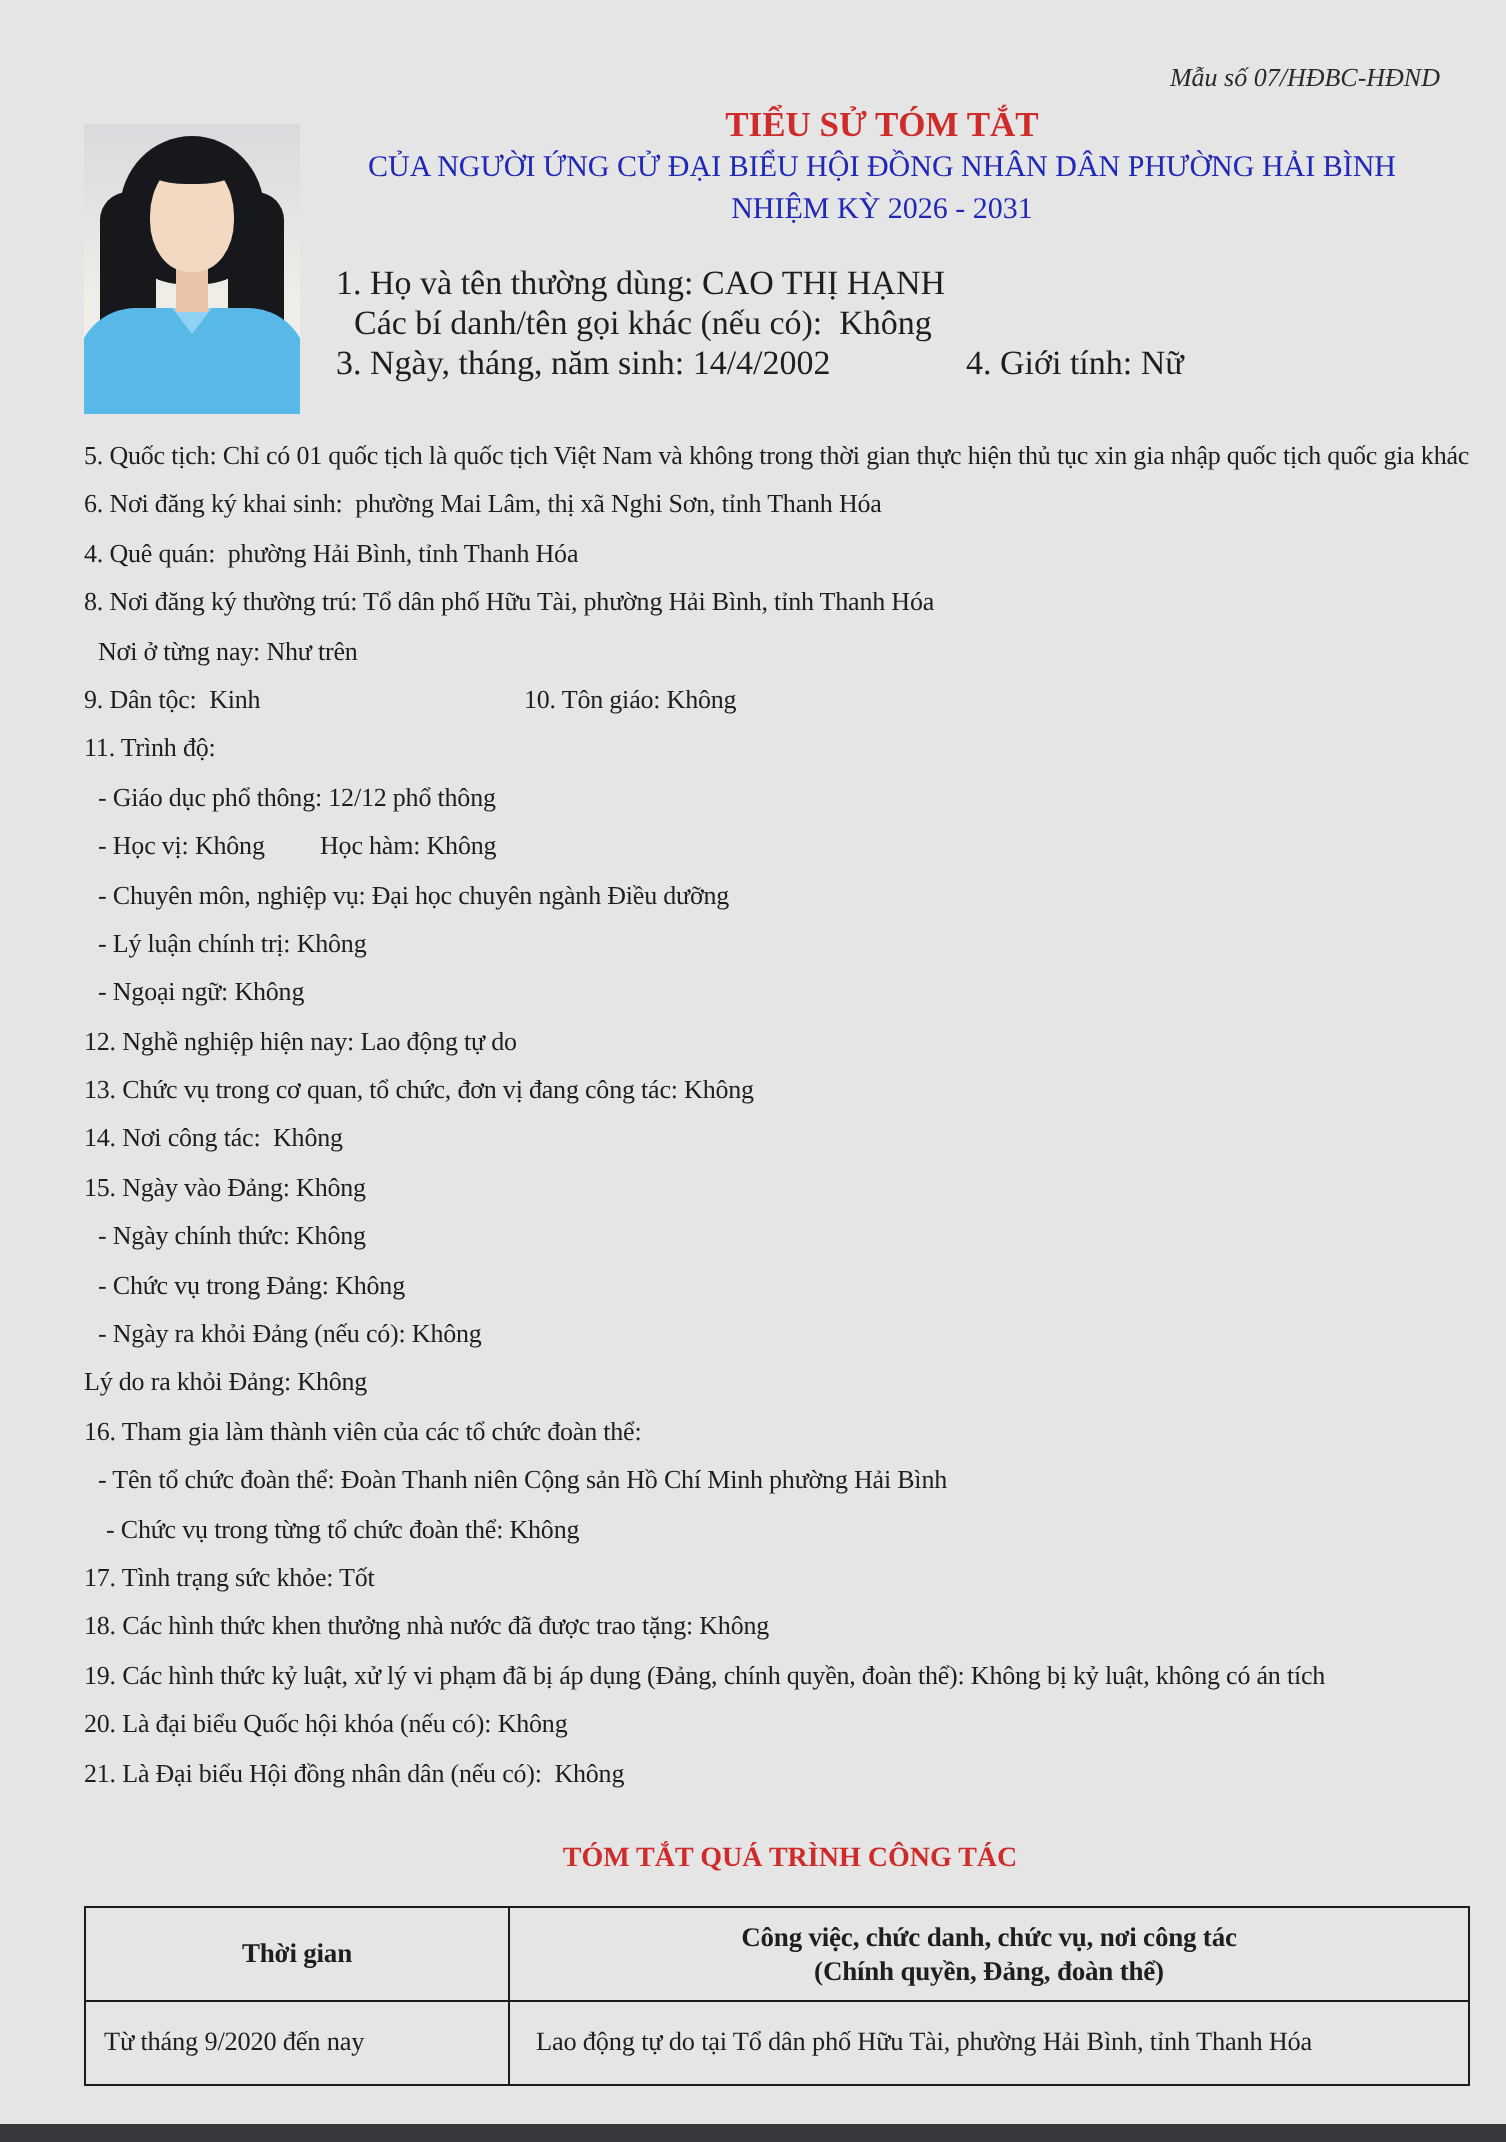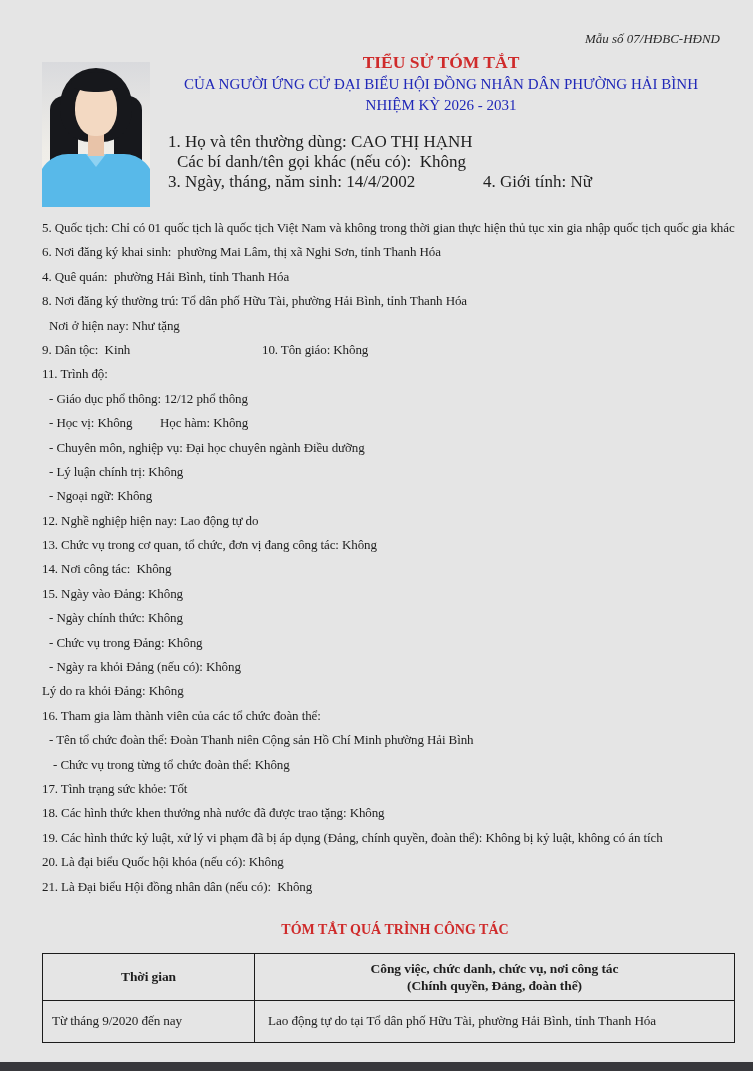--- a/index.html
+++ b/index.html
@@ -71,21 +71,21 @@
       <div class="line ind1"><span class="part">Các bí danh/tên gọi khác (nếu có):  Không</span></div>
       <div class="line pair-birth"><span class="part">3. Ngày, tháng, năm sinh: 14/4/2002</span><span class="part">4. Giới tính: Nữ</span></div>
     </div>
 
   <div class="bodytext">
     <div id="body-lines">
         <div class="line"><span class="part">5. Quốc tịch: Chỉ có 01 quốc tịch là quốc tịch Việt Nam và không trong thời gian thực hiện thủ tục xin gia nhập quốc tịch quốc gia khác</span></div>
         <div class="line"><span class="part">6. Nơi đăng ký khai sinh:  phường Mai Lâm, thị xã Nghi Sơn, tỉnh Thanh Hóa</span></div>
         <div class="line"><span class="part">4. Quê quán:  phường Hải Bình, tỉnh Thanh Hóa</span></div>
         <div class="line"><span class="part">8. Nơi đăng ký thường trú: Tổ dân phố Hữu Tài, phường Hải Bình, tỉnh Thanh Hóa</span></div>
-        <div class="line ind1"><span class="part">Nơi ở hiện nay: Như tặng</span></div>
+        <div class="line ind1"><span class="part">Nơi ở từng nay: Như trên</span></div>
         <div class="line pair-ethnic"><span class="part">9. Dân tộc:  Kinh</span><span class="part">10. Tôn giáo: Không</span></div>
         <div class="line"><span class="part">11. Trình độ:</span></div>
         <div class="line ind1"><span class="part">- Giáo dục phổ thông: 12/12 phổ thông</span></div>
         <div class="line ind1 pair-degree"><span class="part">- Học vị: Không</span><span class="part">Học hàm: Không</span></div>
         <div class="line ind1"><span class="part">- Chuyên môn, nghiệp vụ: Đại học chuyên ngành Điều dưỡng</span></div>
         <div class="line ind1"><span class="part">- Lý luận chính trị: Không</span></div>
         <div class="line ind1"><span class="part">- Ngoại ngữ: Không</span></div>
         <div class="line"><span class="part">12. Nghề nghiệp hiện nay: Lao động tự do</span></div>
         <div class="line"><span class="part">13. Chức vụ trong cơ quan, tổ chức, đơn vị đang công tác: Không</span></div>
         <div class="line"><span class="part">14. Nơi công tác:  Không</span></div>

